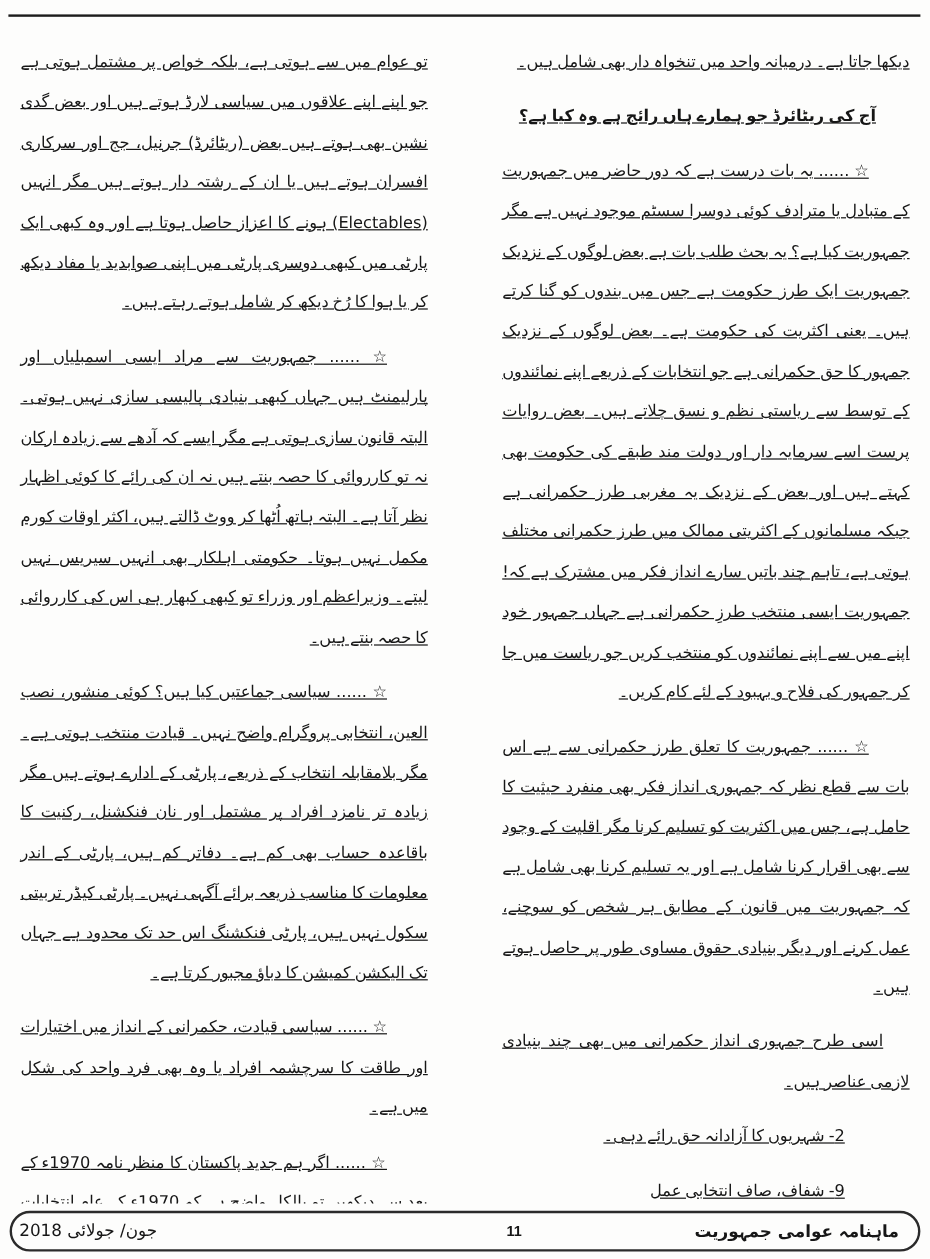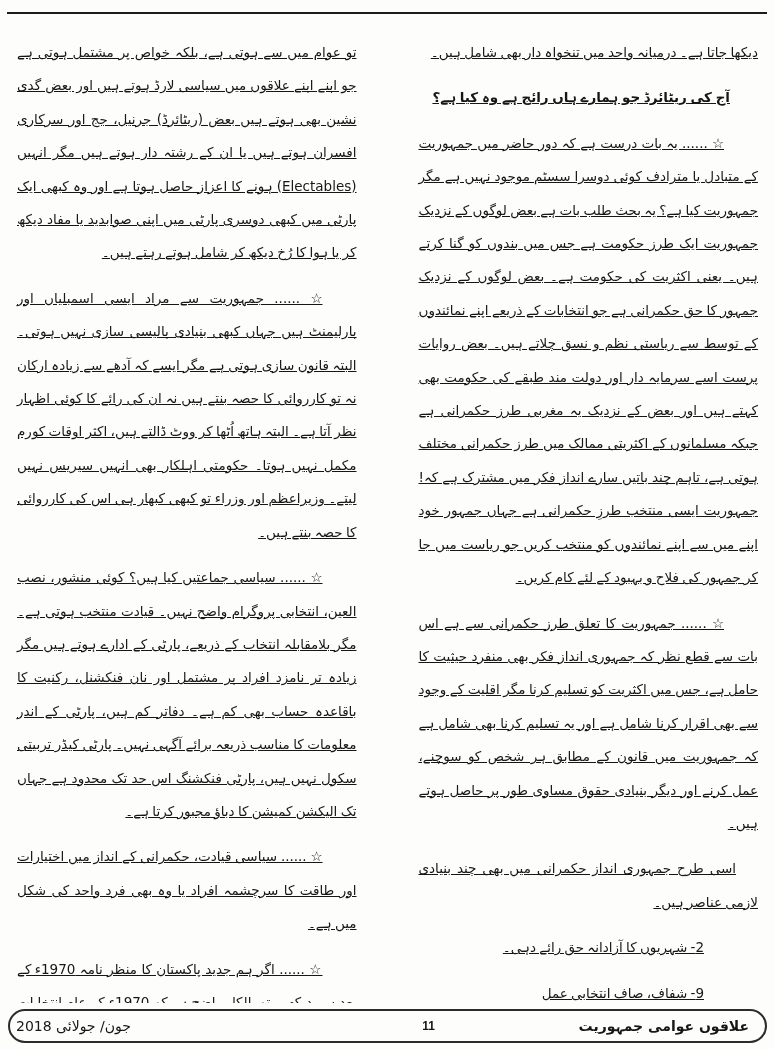--- a/index.html
+++ b/index.html
@@ -117,18 +117,18 @@
       <p class="cont">تو عوام میں سے ہوتی ہے، بلکہ خواص پر مشتمل ہوتی ہے جو اپنے اپنے علاقوں میں سیاسی لارڈ ہوتے ہیں اور بعض گدی نشین بھی ہوتے ہیں بعض (ریٹائرڈ) جرنیل، جج اور سرکاری افسران ہوتے ہیں یا ان کے رشتہ دار ہوتے ہیں مگر انہیں (Electables) ہونے کا اعزاز حاصل ہوتا ہے اور وہ کبھی ایک پارٹی میں کبھی دوسری پارٹی میں اپنی صوابدید یا مفاد دیکھ کر یا ہوا کا رُخ دیکھ کر شامل ہوتے رہتے ہیں۔</p>
       <p class="starred">☆ ...... جمہوریت سے مراد ایسی اسمبلیاں اور پارلیمنٹ ہیں جہاں کبھی بنیادی پالیسی سازی نہیں ہوتی۔ البتہ قانون سازی ہوتی ہے مگر ایسے کہ آدھے سے زیادہ ارکان نہ تو کارروائی کا حصہ بنتے ہیں نہ ان کی رائے کا کوئی اظہار نظر آتا ہے۔ البتہ ہاتھ اُٹھا کر ووٹ ڈالتے ہیں، اکثر اوقات کورم مکمل نہیں ہوتا۔ حکومتی اہلکار بھی انہیں سیریس نہیں لیتے۔ وزیراعظم اور وزراء تو کبھی کبھار ہی اس کی کارروائی کا حصہ بنتے ہیں۔</p>
       <p class="starred">☆ ...... سیاسی جماعتیں کیا ہیں؟ کوئی منشور، نصب العین، انتخابی پروگرام واضح نہیں۔ قیادت منتخب ہوتی ہے۔ مگر بلامقابلہ انتخاب کے ذریعے، پارٹی کے ادارے ہوتے ہیں مگر زیادہ تر نامزد افراد پر مشتمل اور نان فنکشنل، رکنیت کا باقاعدہ حساب بھی کم ہے۔ دفاتر کم ہیں، پارٹی کے اندر معلومات کا مناسب ذریعہ برائے آگہی نہیں۔ پارٹی کیڈر تربیتی سکول نہیں ہیں، پارٹی فنکشنگ اس حد تک محدود ہے جہاں تک الیکشن کمیشن کا دباؤ مجبور کرتا ہے۔</p>
       <p class="starred">☆ ...... سیاسی قیادت، حکمرانی کے انداز میں اختیارات اور طاقت کا سرچشمہ افراد یا وہ بھی فرد واحد کی شکل میں ہے۔</p>
       <p class="starred">☆ ...... اگر ہم جدید پاکستان کا منظر نامہ 1970ء کے بعد سے دیکھیں تو بالکل واضح ہے کہ 1970ء کے عام انتخابات جو اپنی نوعیت میں پہلے عام انتخابات تھے کی وجہ سے ہماری ملکی سیاست اور معیشت میں بنیادی تبدیلیاں آئیں۔ پاکستان کی جغرافیائی حیثیت تبدیل ہوگئی۔ ون یونٹ کی وحدانیت ایک جمہوری وفاق میں تبدیل ہوگئی۔ صدارتی طرز حکومت کی جگہ پارلیمانی جمہوریت آگئی۔ ایک نیا دستور بن گیا اور دستور کے تحفظ کی شکل بھی نکل آئی۔ ریاستی تنظیم سازی میں بنیادی تبدیلیاں آئیں، نئے جدید ادارے وجود میں آئے۔ سیاسی جماعتیں برسراقتدار آئیں بلکہ عوام کی وسیع شکل میں حمایت بھی متحرک نظر آتی۔ جناب ذوالفقار علی بھٹو کی حکومت پاکستان کی تاریخ کی مضبوط ترین حکومت تھی</p>
     </div>
 
   </div>
 
   <div class="footer">
-    <span class="f-name">علاقوں عوامی جمہوریت</span>
+    <span class="f-name">ماہنامہ عوامی جمہوریت</span>
     <span class="f-page">11</span>
     <span class="f-date">جون/ جولائی 2018</span>
   </div>
 
 </div>
 
 </body></html>

